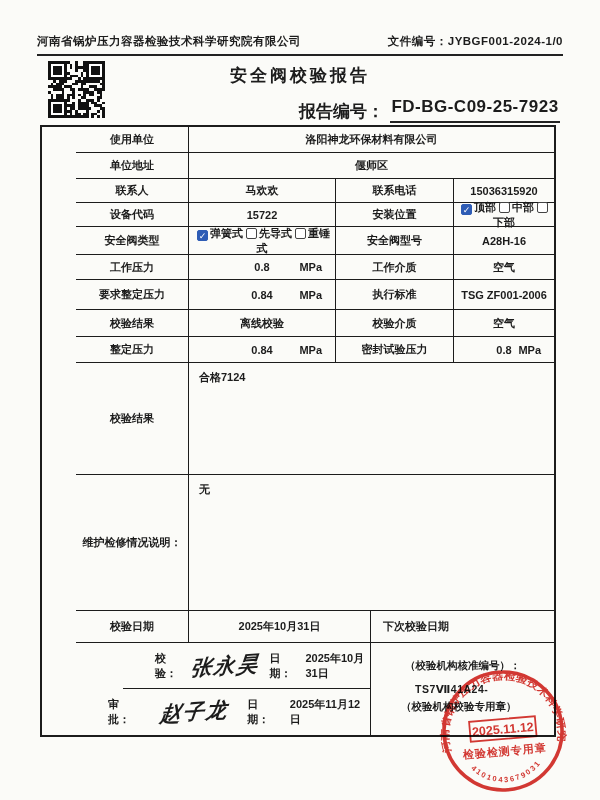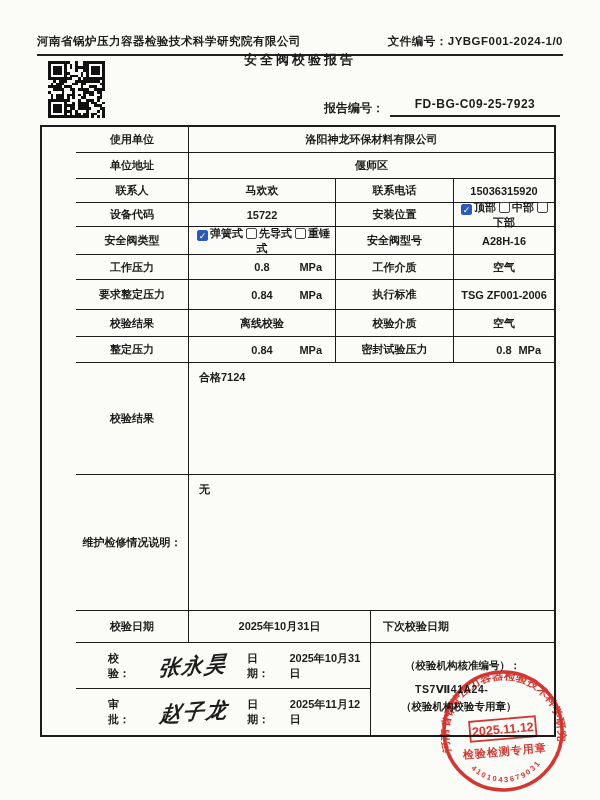--- a/index.html
+++ b/index.html
@@ -13,27 +13,27 @@
   
   .topbar{
     position:absolute; left:37px; top:34px; width:526px;
     display:flex; justify-content:space-between; align-items:flex-end;
     border-bottom:2.2px solid #222; padding-bottom:5px;
     font-size:11.5px; letter-spacing:.5px;
   }
   .qr{position:absolute; left:48px; top:61px; width:57px; height:57px;}
   .qr svg{width:100%;height:100%;}
   .doc-title{
-    position:absolute; left:0; top:51px; width:600px; text-align:center;
-    font-size:13px; letter-spacing:3px;
+    position:absolute; left:0; top:64px; width:600px; text-align:center;
+    font-size:17px; letter-spacing:3px;
   }
   .report-no-row{
     position:absolute; left:0; top:97px; width:560px;
     display:flex; justify-content:flex-end; align-items:flex-end; gap:6px;
-    font-size:12px;
+    font-size:17px;
   }
   .report-no-val{
     display:inline-block; width:170px; text-align:center;
     border-bottom:2px solid #222; padding-bottom:4px; letter-spacing:.5px;
   }
   
   .tbl{
     position:absolute; left:40px; top:125px; width:516px;
     border:2px solid var(--ink); background:transparent;padding-left:34px;
   }
@@ -55,21 +55,21 @@
   
   .cbi{display:inline-block; width:11px; height:11px; border:1.6px solid #444;
        border-radius:2px; vertical-align:-2px; margin:0 2px 0 3px;
        font-size:9px; line-height:10px; text-align:center; color:#fff; background:#fff;}
   .cbi.checked{background:var(--blue); border-color:var(--blue);}
   .cbwrap{line-height:14px;}
   
   .sigblock{display:flex;}
   .sigleft{width:295px; border-right:1.6px solid var(--ink);}
   .sigrow{height:46px; display:flex; align-items:center; padding-left:32px; gap:8px;}
-  .sigrow.first{border-bottom:1.6px solid var(--ink);}
+  .sigrow.first{border-bottom:1.6px solid var(--ink);margin-left:47px;}
   .signame{
     font-family:"Liberation Serif","DejaVu Serif",serif;
     font-style:italic; font-size:21px; letter-spacing:2px;
     transform:rotate(-4deg) skewX(-10deg); width:92px; text-align:center;
   }
   .sigdate{margin-left:2px;}
   .stampcell{flex:1; padding-top:14px; font-size:10.5px; line-height:1.55; padding-left:34px;}
   .stampcell .ln2{margin-left:10px; letter-spacing:.5px;margin-top:8px;}
   .stampcell .ln3{margin-left:-4px;}
   

